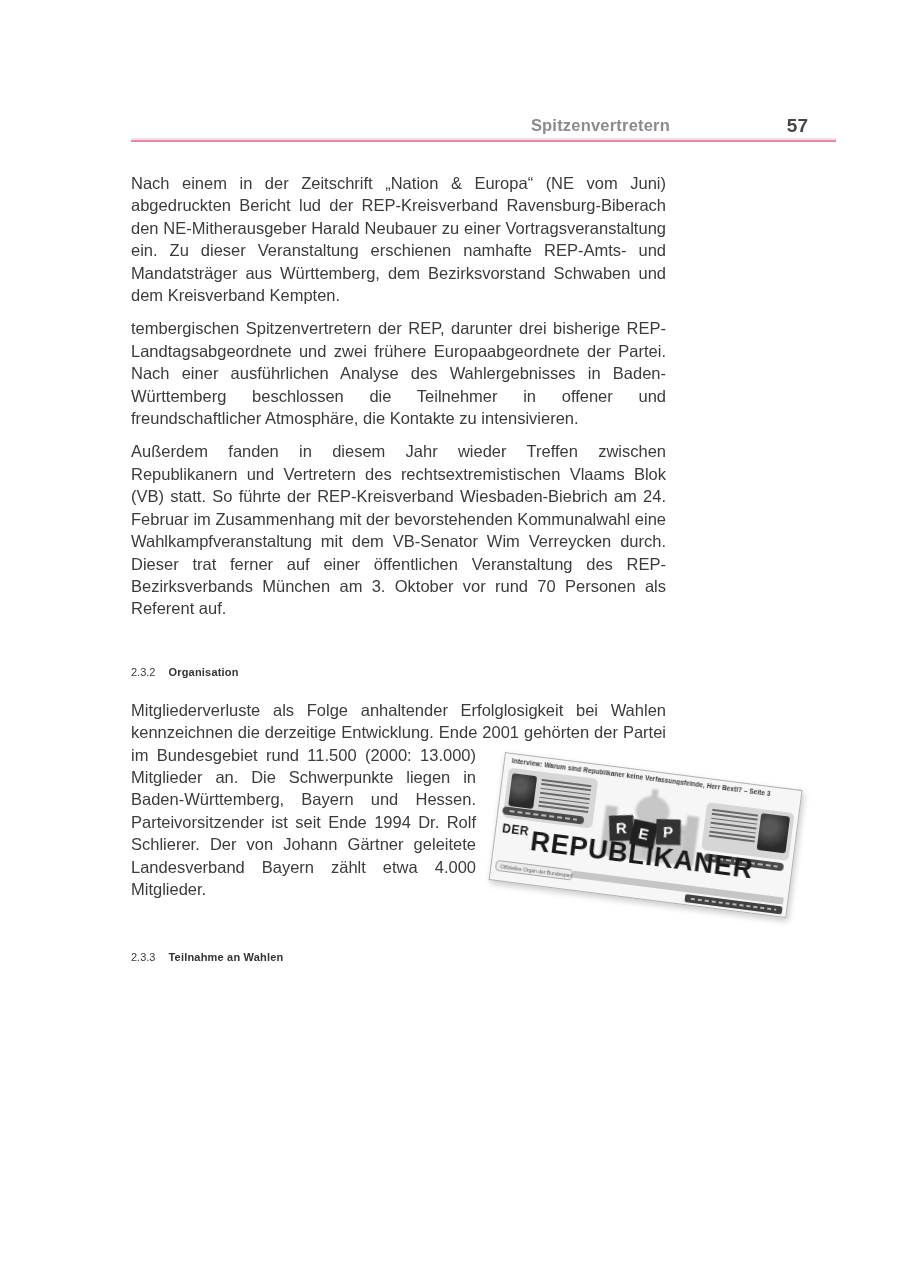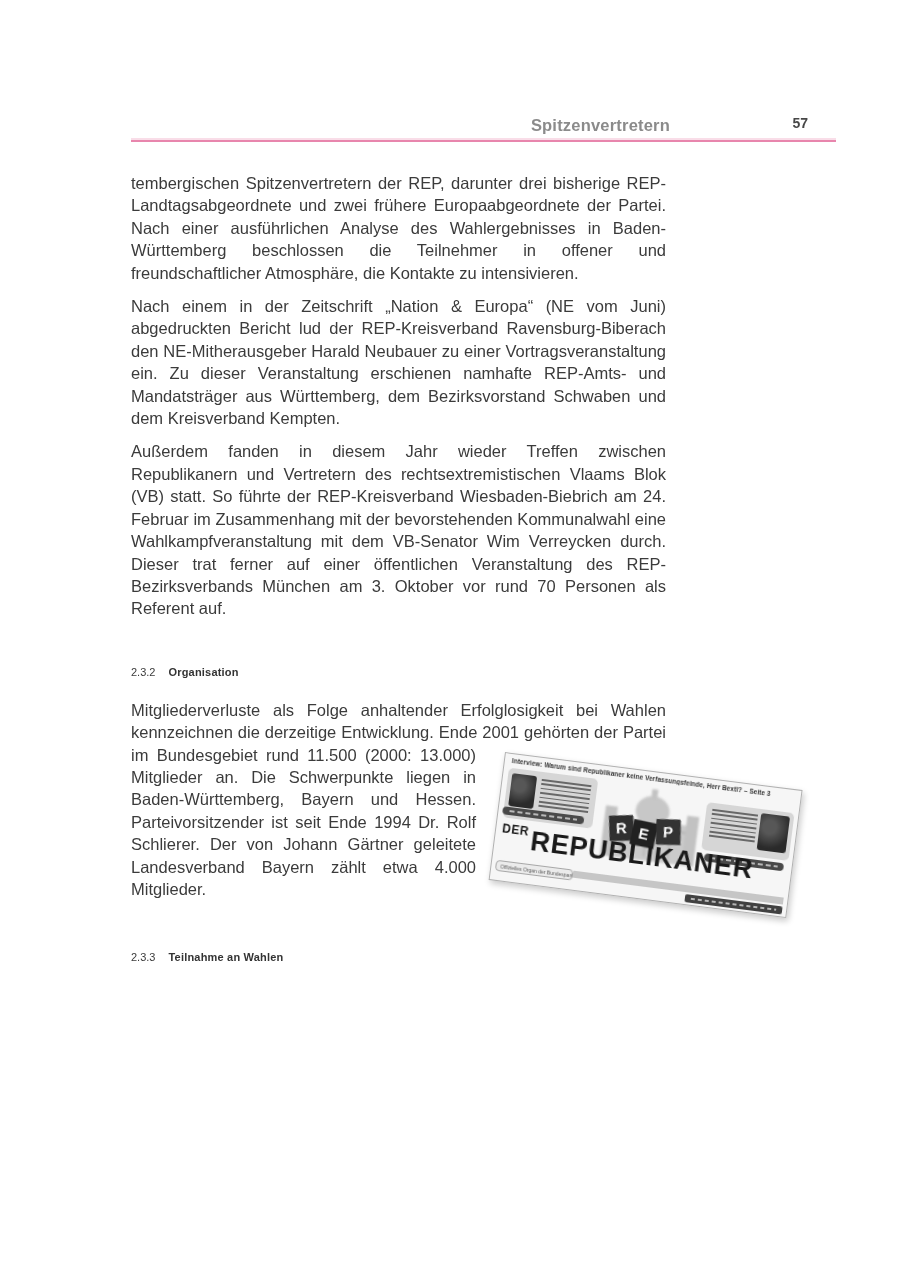--- a/index.html
+++ b/index.html
@@ -3,21 +3,21 @@
 <meta charset="utf-8">
 <style>
   html,body{margin:0;padding:0;background:#ffffff;}
   .page{
     position:relative;width:900px;height:1273px;background:#ffffff;
     font-family:"Liberation Sans",sans-serif;color:#3b3b3b;overflow:hidden;
   }
   
   .running-header{position:absolute;left:131px;top:116px;width:705px;height:22px;}
   .rh-title{position:absolute;right:166px;top:0;font-size:16.5px;font-weight:700;color:#8b8b8b;letter-spacing:.2px;}
-  .rh-page{position:absolute;right:28px;top:-1px;font-size:14px;font-weight:700;color:#474747;}
+  .rh-page{position:absolute;right:28px;top:-1px;font-size:19px;font-weight:700;color:#474747;}
   .header-rule{position:absolute;left:131px;top:140px;width:705px;height:2px;background:#e886ad;box-shadow:0 -2px 0 rgba(232,134,173,.28);}
   
   .col{position:absolute;left:131px;top:172px;width:535px;}
   .body-par{font-size:16.5px;line-height:22.4px;text-align:justify;margin:0 0 11px 0;color:#3b3b3b;}
   .section-head{margin:41px 0 16px 0;font-size:11px;line-height:22px;}
   .section-head .h-num{font-weight:400;color:#3b3b3b;margin-right:13px;}
   .section-head .h-title{font-weight:700;color:#333333;letter-spacing:.2px;}
   .wrap-spacer{float:right;width:190px;height:158px;}
   
   .clipping{
@@ -65,22 +65,22 @@
 
 <div class="page">
 
   <div class="running-header">
     <span class="rh-title">Spitzenvertretern</span>
     <span class="rh-page">57</span>
   </div>
   <div class="header-rule"></div>
 
   <div class="col">
+    <p class="body-par">Nach einem in der Zeitschrift „Nation &amp; Europa“ (NE vom Juni) abgedruckten Bericht lud der REP-Kreisverband Ravensburg-Biberach den NE-Mitherausgeber Harald Neubauer zu einer Vortragsveranstaltung ein. Zu dieser Veranstaltung erschienen namhafte REP-Amts- und Mandatsträger aus Württemberg, dem Bezirksvorstand Schwaben und dem Kreisverband Kempten.</p>
     <p class="body-par">tembergischen Spitzenvertretern der REP, darunter drei bisherige REP-Landtagsabgeordnete und zwei frühere Europaabgeordnete der Partei. Nach einer ausführlichen Analyse des Wahlergebnisses in Baden-Württemberg beschlossen die Teilnehmer in offener und freundschaftlicher Atmosphäre, die Kontakte zu intensivieren.</p>
-    <p class="body-par">Nach einem in der Zeitschrift „Nation &amp; Europa“ (NE vom Juni) abgedruckten Bericht lud der REP-Kreisverband Ravensburg-Biberach den NE-Mitherausgeber Harald Neubauer zu einer Vortragsveranstaltung ein. Zu dieser Veranstaltung erschienen namhafte REP-Amts- und Mandatsträger aus Württemberg, dem Bezirksvorstand Schwaben und dem Kreisverband Kempten.</p>
     <p class="body-par">Außerdem fanden in diesem Jahr wieder Treffen zwischen Republikanern und Vertretern des rechtsextremistischen Vlaams Blok (VB) statt. So führte der REP-Kreisverband Wiesbaden-Biebrich am 24. Februar im Zusammenhang mit der bevorstehenden Kommunalwahl eine Wahlkampfveranstaltung mit dem VB-Senator Wim Verreycken durch. Dieser trat ferner auf einer öffentlichen Veranstaltung des REP-Bezirksverbands München am 3. Oktober vor rund 70 Personen als Referent auf.</p>
 
     <div class="section-head">
       <span class="h-num">2.3.2</span><span class="h-title">Organisation</span>
     </div>
 
     <p class="body-par">
       <span>Mitgliederverluste als Folge anhaltender Erfolglosigkeit bei Wahlen kennzeichnen die derzeitige Entwicklung. Ende 2001 gehörten der </span><span class="wrap-spacer"></span><span>Partei im Bundesgebiet rund 11.500 (2000: 13.000) Mitglieder an. Die Schwerpunkte liegen in Baden-Württemberg, Bayern und Hessen. Parteivorsitzender ist seit Ende 1994 Dr. Rolf Schlierer. Der von Johann Gärtner geleitete Landesverband Bayern zählt etwa 4.000 Mitglieder.</span>
     </p>
 

